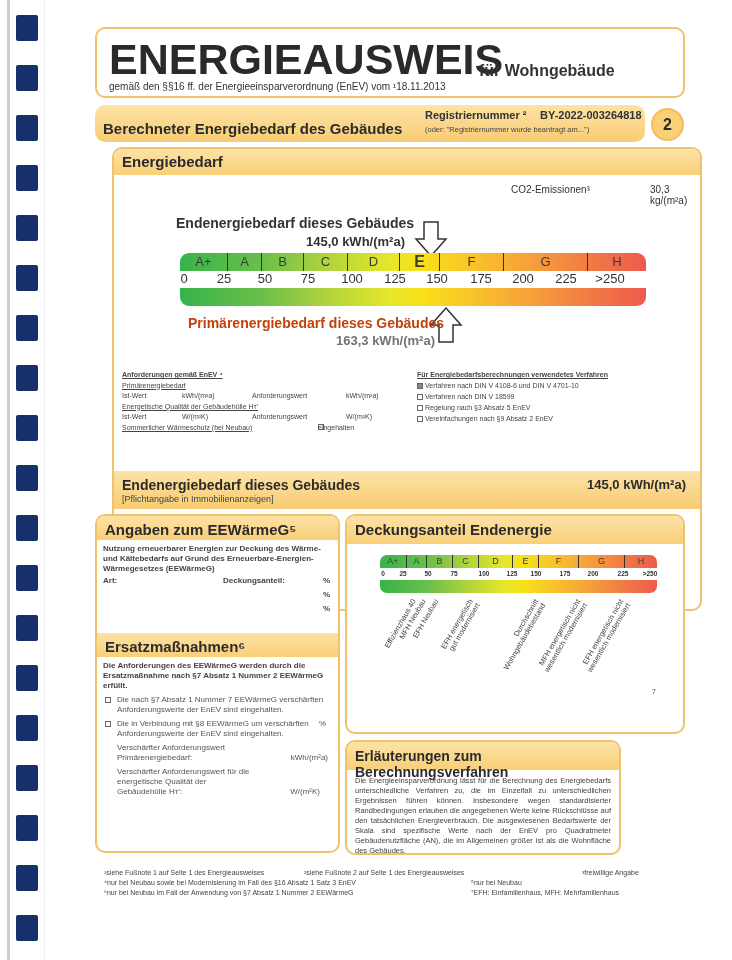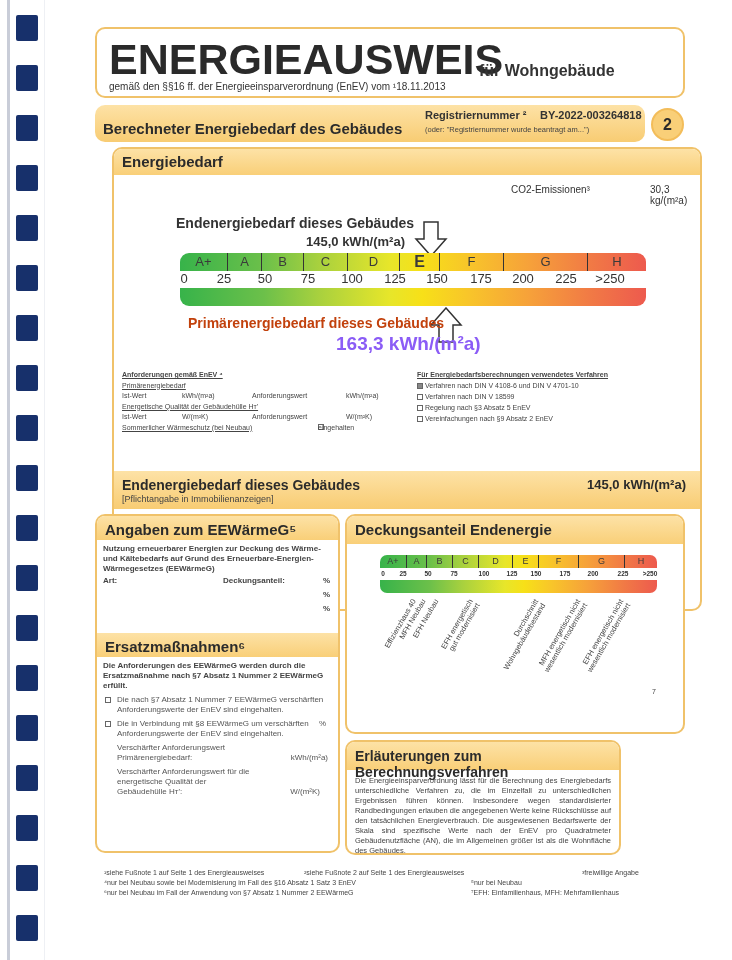--- a/index.html
+++ b/index.html
@@ -30,21 +30,21 @@
 
     
     #energy-box { left: 95px; top: 147px; width: 590px; height: 464px; margin-left: 17px; }
     #energy-box .hdr { font-size: 15px; height: 26px; }
     .co2-label { position: absolute; left: 397px; top: 35px; font-size: 10px; color: #333; }
     .co2-val { position: absolute; left: 536px; top: 35px; font-size: 10px; color: #333; }
 
     .end-label { position: absolute; left: 62px; top: 66px; font-size: 14px; font-weight: bold; color: #333; }
     .end-val { position: absolute; left: 192px; top: 85px; font-size: 13px; font-weight: bold; color: #333; }
     .prim-label { position: absolute; left: 74px; top: 166px; font-size: 14px; font-weight: bold; color: #c2410c; }
-    .prim-val { position: absolute; left: 222px; top: 184px; font-size: 19px; font-weight: bold; color: #8b5cf6; text-align: center; }
+    .prim-val { position: absolute; left: 222px; top: 184px; font-size: 13px; font-weight: bold; color: #737373; text-align: center; }
 
     .scale { position: absolute; left: 66px; width: 466px; height: 18px; border-radius: 9px 9px 0 0; display: flex;
       background: linear-gradient(90deg, #37b34a 0%, #6cc04a 18%, #a9d13e 30%, #e7e62a 45%, #f7e018 52%, #f8c52a 62%, #f6a13a 75%, #f17a45 88%, #ed5a4e 100%); }
     .scale .cls { text-align: center; font-size: 13px; color: #3a3a3a; line-height: 18px; border-right: 1.5px solid #333; }
     .scale .cls:last-child { border-right: none; }
     .scale .cls.active { font-weight: bold; font-size: 16px; }
     .ticks { position: absolute; left: 66px; width: 480px; height: 14px; font-size: 13px; color: #333; }
     .ticks span { position: absolute; transform: translateX(-50%); }
     .bar2 { position: absolute; left: 66px; width: 466px; height: 18px; border-radius: 0 0 9px 9px;
       background: linear-gradient(90deg, #37b34a 0%, #6cc04a 18%, #a9d13e 30%, #e7e62a 45%, #f7e018 52%, #f8c52a 62%, #f6a13a 75%, #f17a45 88%, #ed5a4e 100%); }

